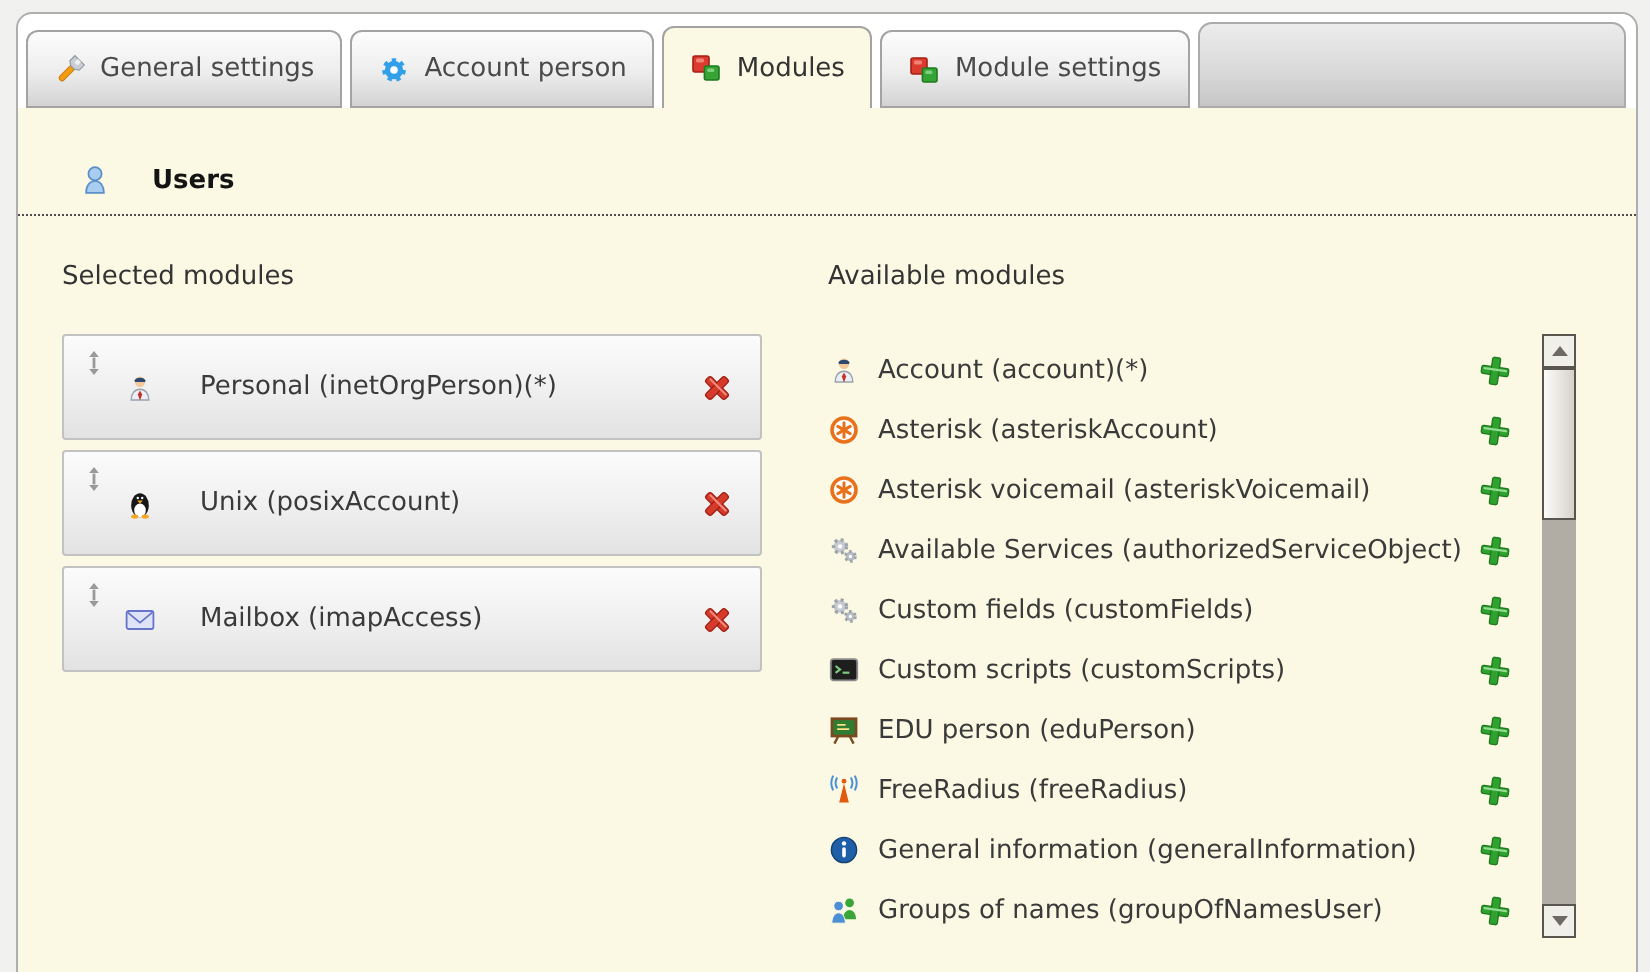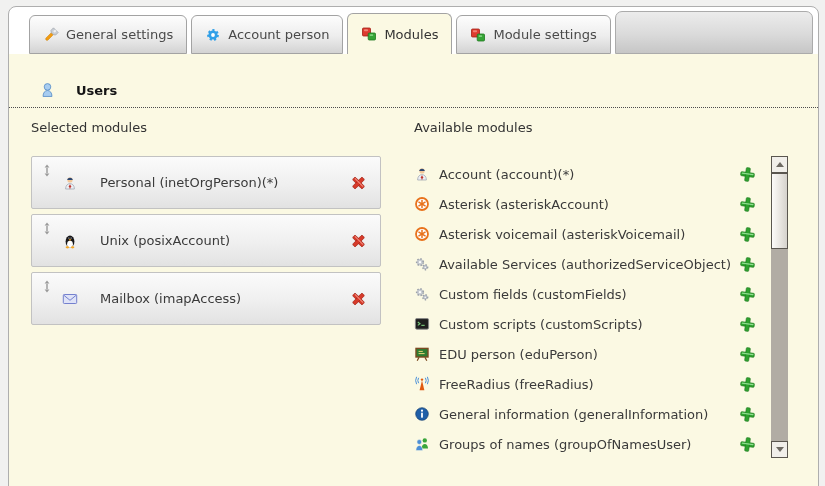--- a/index.html
+++ b/index.html
@@ -14,21 +14,21 @@
   
   .panel {
     position:absolute; left:8px; top:6px; width:811px; height:492px;
     background:#ffffff; border:1px solid #aeaeae;
     border-radius:8px 8px 0 0;
   }
 
   
   .tabbar {
     height:47px; display:flex; align-items:flex-end;
-    padding-left:20px; position:relative;
+    padding-left:4px; position:relative;
   }
   .tab {
     height:39px; display:flex; align-items:center; gap:7px;
     padding:0 13px; margin-right:4px;
     border:1px solid #a3a3a3; border-radius:6px 6px 0 0;
     background:linear-gradient(180deg,#fdfdfd 0%,#ededed 55%,#d3d3d3 100%);
     color:#4a4a4a; cursor:pointer; white-space:nowrap;
   }
   .tab.active {
     height:41px; background:#fbf9e3; border-bottom:none; color:#333;
@@ -46,21 +46,21 @@
     background:#fbf9e3;
   }
   .section-head {
     margin-top:28px; padding:0 0 8px 30px;
     border-bottom:1px dotted #4c4c4c;
     display:flex; align-items:center; gap:20px;
     font-weight:bold; color:#141414;
   }
   .section-head .ic { width:17px; height:17px; }
 
-  .cols { display:flex; margin:12px 0 0 22px; }
+  .cols { display:flex; margin:23px 0 0 22px; }
   .col-left  { width:350px; }
   .col-right { width:374px; margin-left:33px; }
   .col-label { color:#333; }
 
   
   .sel-list { margin-top:21px; }
   .sel-row {
     position:relative; height:53px; margin-bottom:5px;
     border:1px solid #c2c2c2; border-radius:2px;
     background:linear-gradient(180deg,#fbfbfb 0%,#efefef 55%,#e2e2e2 100%);

